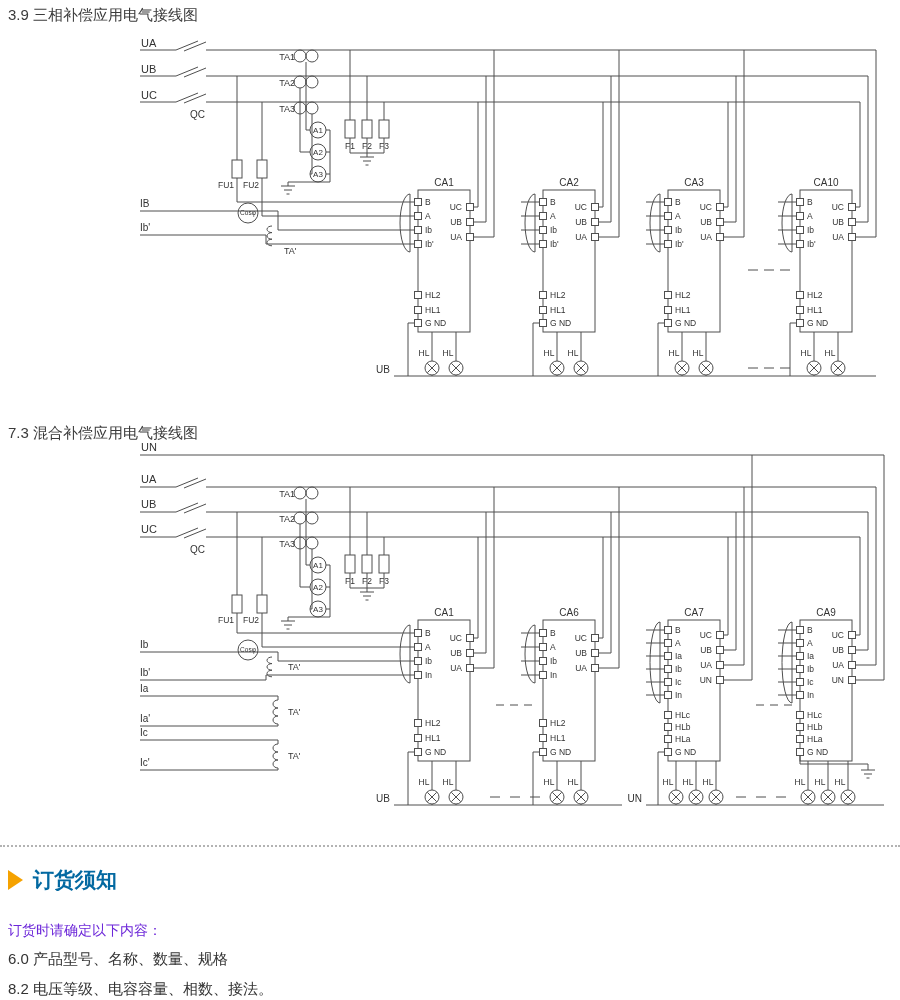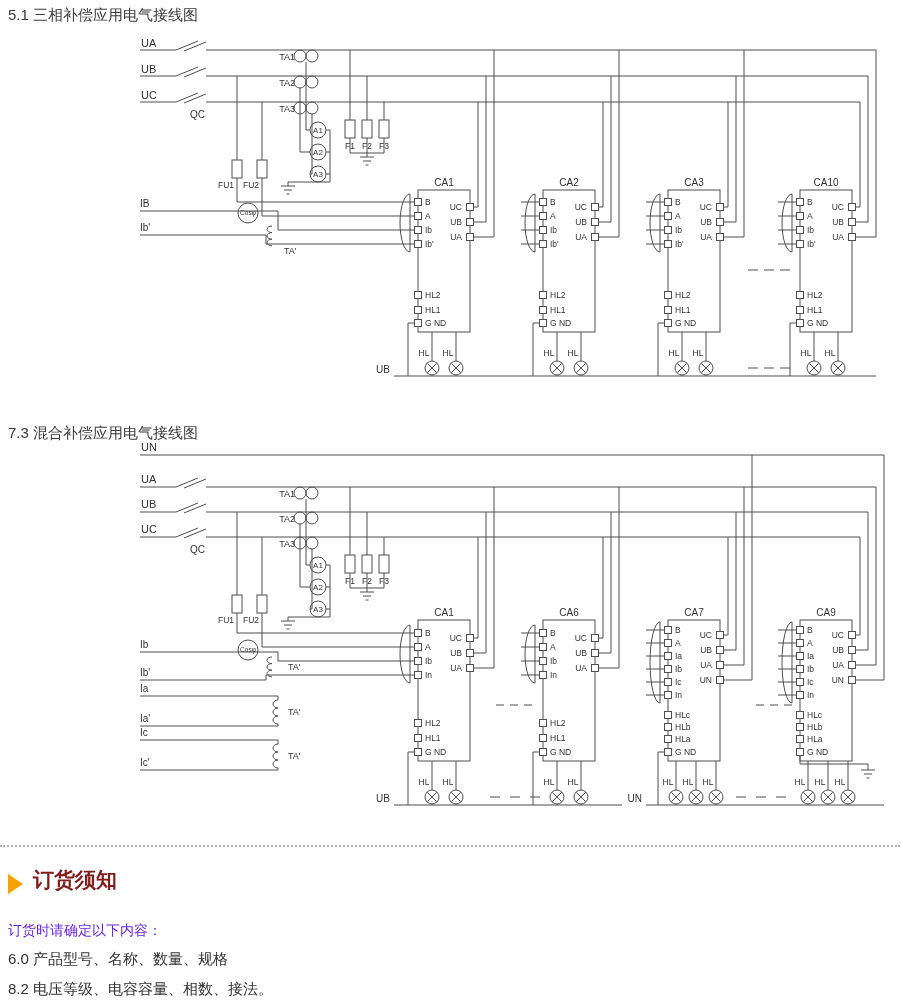--- a/index.html
+++ b/index.html
@@ -6,29 +6,29 @@
   html,body{background:#fff}
   body{width:900px;height:1000px;position:relative;overflow:hidden;
        font-family:"Liberation Sans","DejaVu Sans",sans-serif;color:#333}
   .abs{position:absolute}
   svg{display:block}
   svg line,svg path,svg rect,svg circle{stroke:#4f4f4f;stroke-width:1;fill:none}
   svg rect.term{fill:#fff}
   svg text{fill:#333;stroke:none;font-family:"Liberation Sans","DejaVu Sans",sans-serif}
   .sec-title{font-size:15px;font-weight:500;color:#3a3a3a}
   .rule{border-top:2px dotted #b3b3b3;width:100%;height:0}
-  .order-title{display:flex;align-items:flex-end;gap:10px;font-size:21px;font-weight:600;color:#7f1d1d}
+  .order-title{display:flex;align-items:center;gap:10px;font-size:21px;font-weight:600;color:#0369a1}
   .tri{width:0;height:0;border-left:15px solid #f5a200;border-top:10px solid transparent;border-bottom:10px solid transparent}
   .order-intro{font-size:14px;color:#6d28d9}
   .order-item{font-size:15px;color:#333}
 </style>
 </head>
 <body>
 
-<div class="abs sec-title" style="left:8px;top:6px">5.1 三相补偿应用电气接线图</div>
+<div class="abs sec-title" style="left:8px;top:6px">3.9 三相补偿应用电气接线图</div>
 
 <svg class="abs" style="left:0;top:30px" width="900" height="370">
   <g>
     <path d="M140 20 H176 M206 20 H876 M140 46 H176 M206 46 H868 M140 72 H176 M206 72 H860"></path>
   </g>
   <g>
     <path d="M176 20 L198 11 M184 21 L206 12 M176 46 L198 37 M184 47 L206 38 M176 72 L198 63 M184 73 L206 64"></path>
   </g>
   <g>
     <circle cx="300" cy="26" r="6"></circle>

